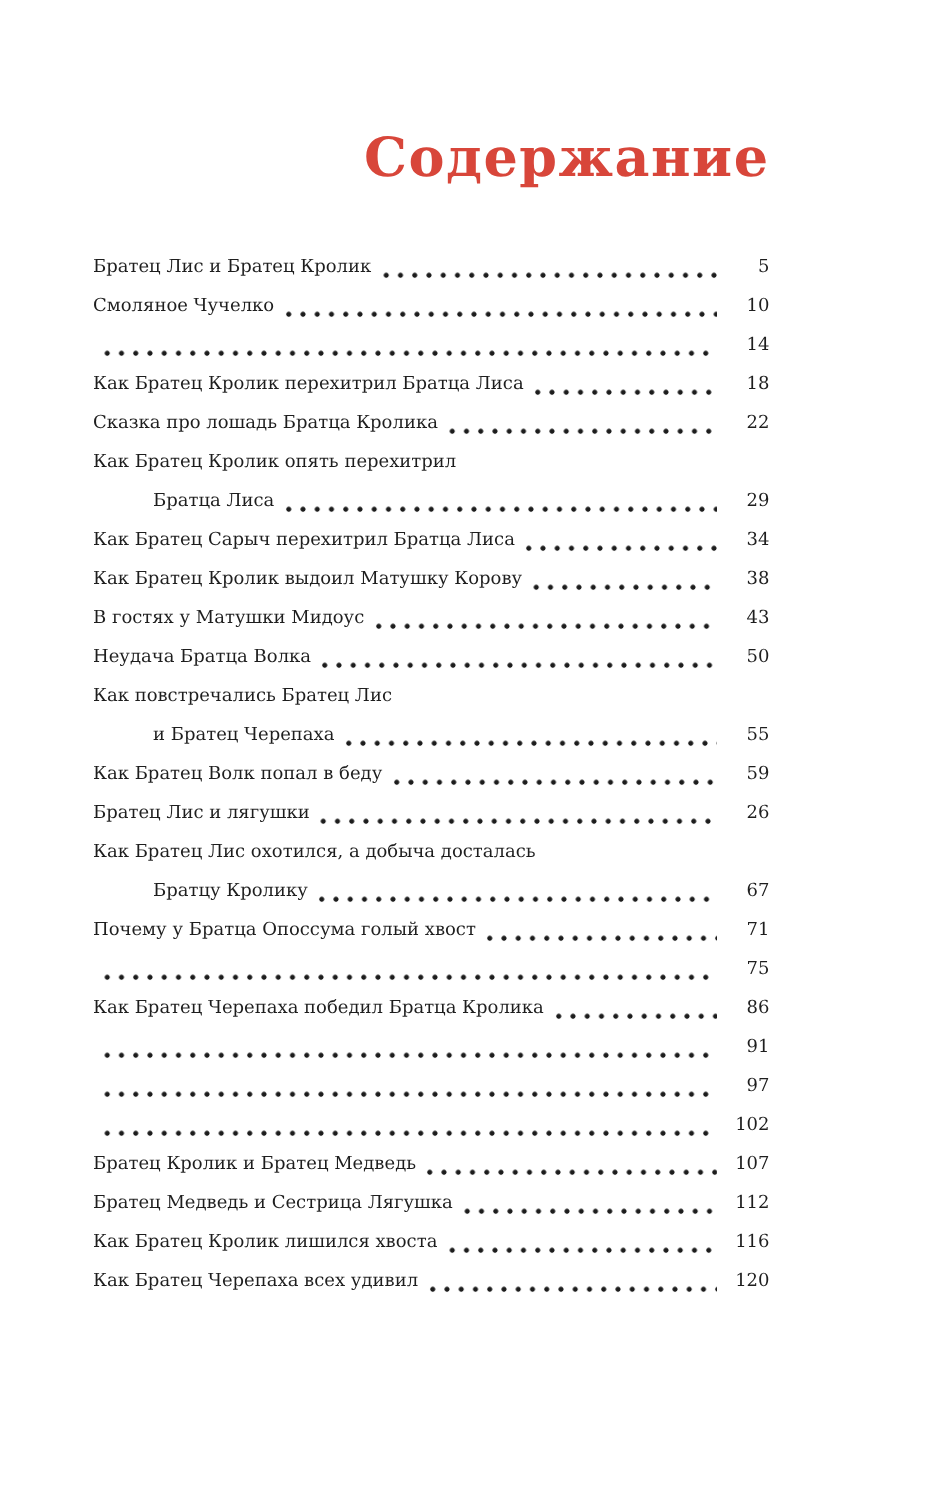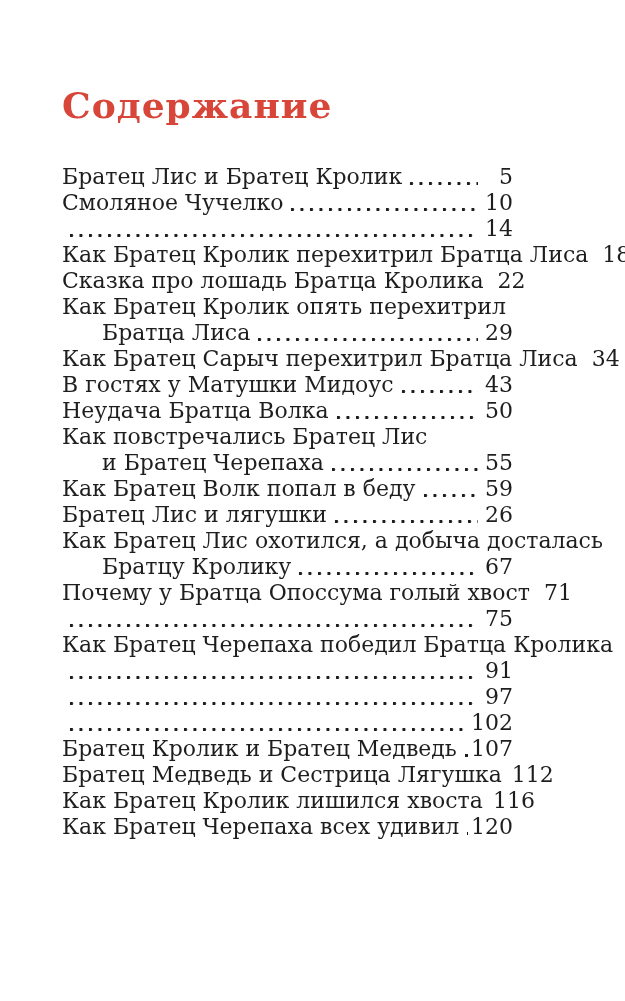--- a/index.html
+++ b/index.html
@@ -19,26 +19,26 @@
     width: 625px;
     height: 1001px;
     padding: 86px 112px 0 62px;
   }
   h1.toc-title {
     font-family: "DejaVu Serif", "Liberation Serif", serif;
     font-weight: bold;
     color: #d8463a;
     font-size: 36px;
     line-height: 1.1;
-    text-align: left;
+    text-align: right;
     letter-spacing: 1px;
     margin: 0 0 38px 0;
   }
   .toc-list {
-    font-size: 22px;
+    font-size: 12px;
   }
   .entry {
     margin: 0;
   }
   .line {
     line-height: 26px;
     white-space: nowrap;
   }
   .line.row {
     display: flex;
@@ -114,20 +114,27 @@
       </div>
       <div class="entry">
         <div class="line row">
           <span class="t">Как Братец Сарыч перехитрил Братца Лиса</span>
           <span class="leader"></span>
           <span class="pnum">34</span>
         </div>
       </div>
       <div class="entry">
         <div class="line row">
+          <span class="t">Как Братец Кролик выдоил Матушку Корову</span>
+          <span class="leader"></span>
+          <span class="pnum">38</span>
+        </div>
+      </div>
+      <div class="entry">
+        <div class="line row">
           <span class="t">В гостях у Матушки Мидоус</span>
           <span class="leader"></span>
           <span class="pnum">43</span>
         </div>
       </div>
       <div class="entry">
         <div class="line row">
           <span class="t">Неудача Братца Волка</span>
           <span class="leader"></span>
           <span class="pnum">50</span>

